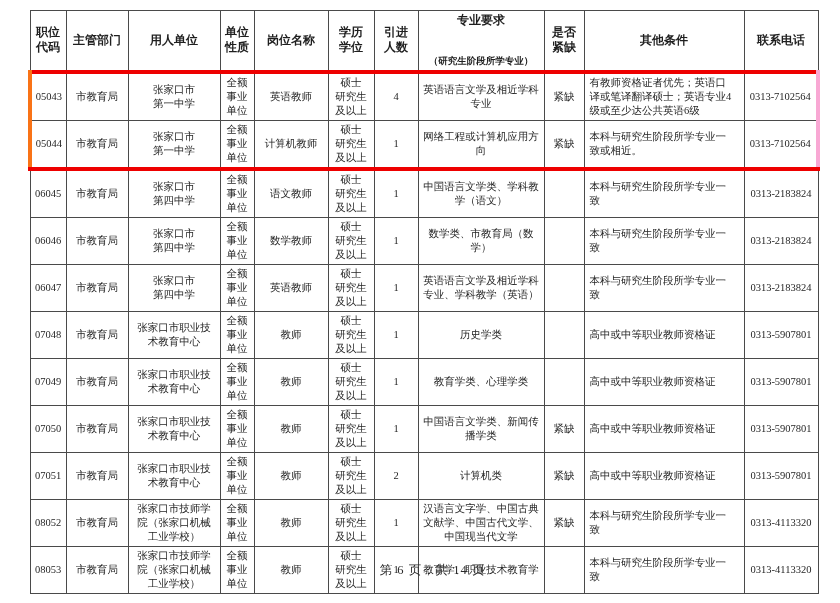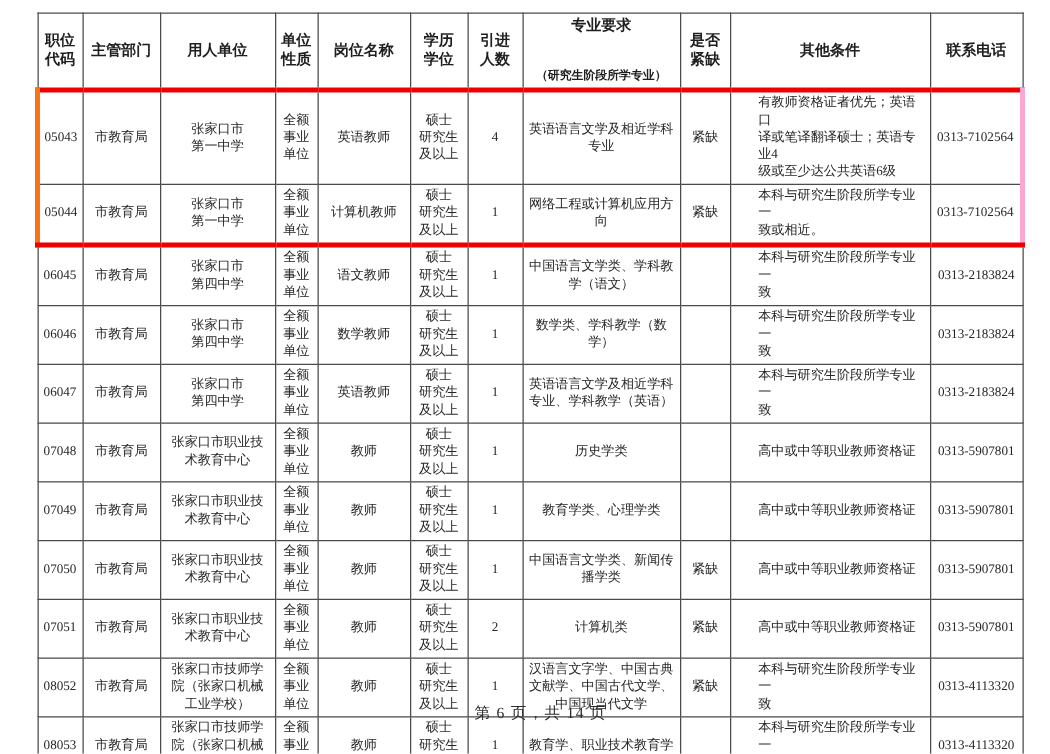--- a/index.html
+++ b/index.html
@@ -35,21 +35,21 @@
     line-height: 1.25;
     color: #1f1f1f;
   }
   td {
     font-size: 10.5px;
     height: 42px;
     line-height: 1.32;
   }
   td.left {
     text-align: left;
-    padding-left: 22px;
+    padding-left: 5px;
     padding-right: 4px;
   }
   th .sub {
     display: block;
     font-size: 9.5px;
     font-weight: bold;
     margin-top: 28px;
   }
   
   tr.hl-top > td { border-top: 4px solid #ee0000; }
@@ -175,21 +175,21 @@
         <td>张家口市
 第四中学</td>
         <td>全额
 事业
 单位</td>
         <td>数学教师</td>
         <td>硕士
 研究生
 及以上</td>
         <td>1</td>
-        <td>数学类、学科教学（数
+        <td>数学类、市教育局（数
 学）</td>
         <td></td>
         <td class="left">本科与研究生阶段所学专业一
 致</td>
         <td>0313-2183824</td>
       </tr>
       <tr>
         <td>06047</td>
         <td>市教育局</td>
         <td>张家口市

